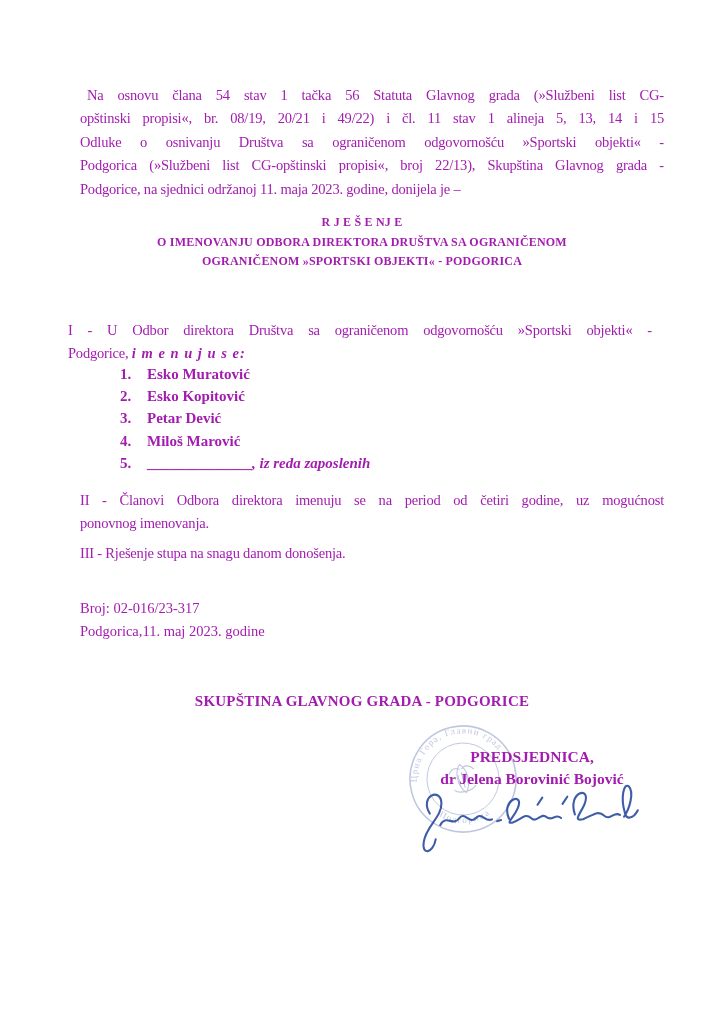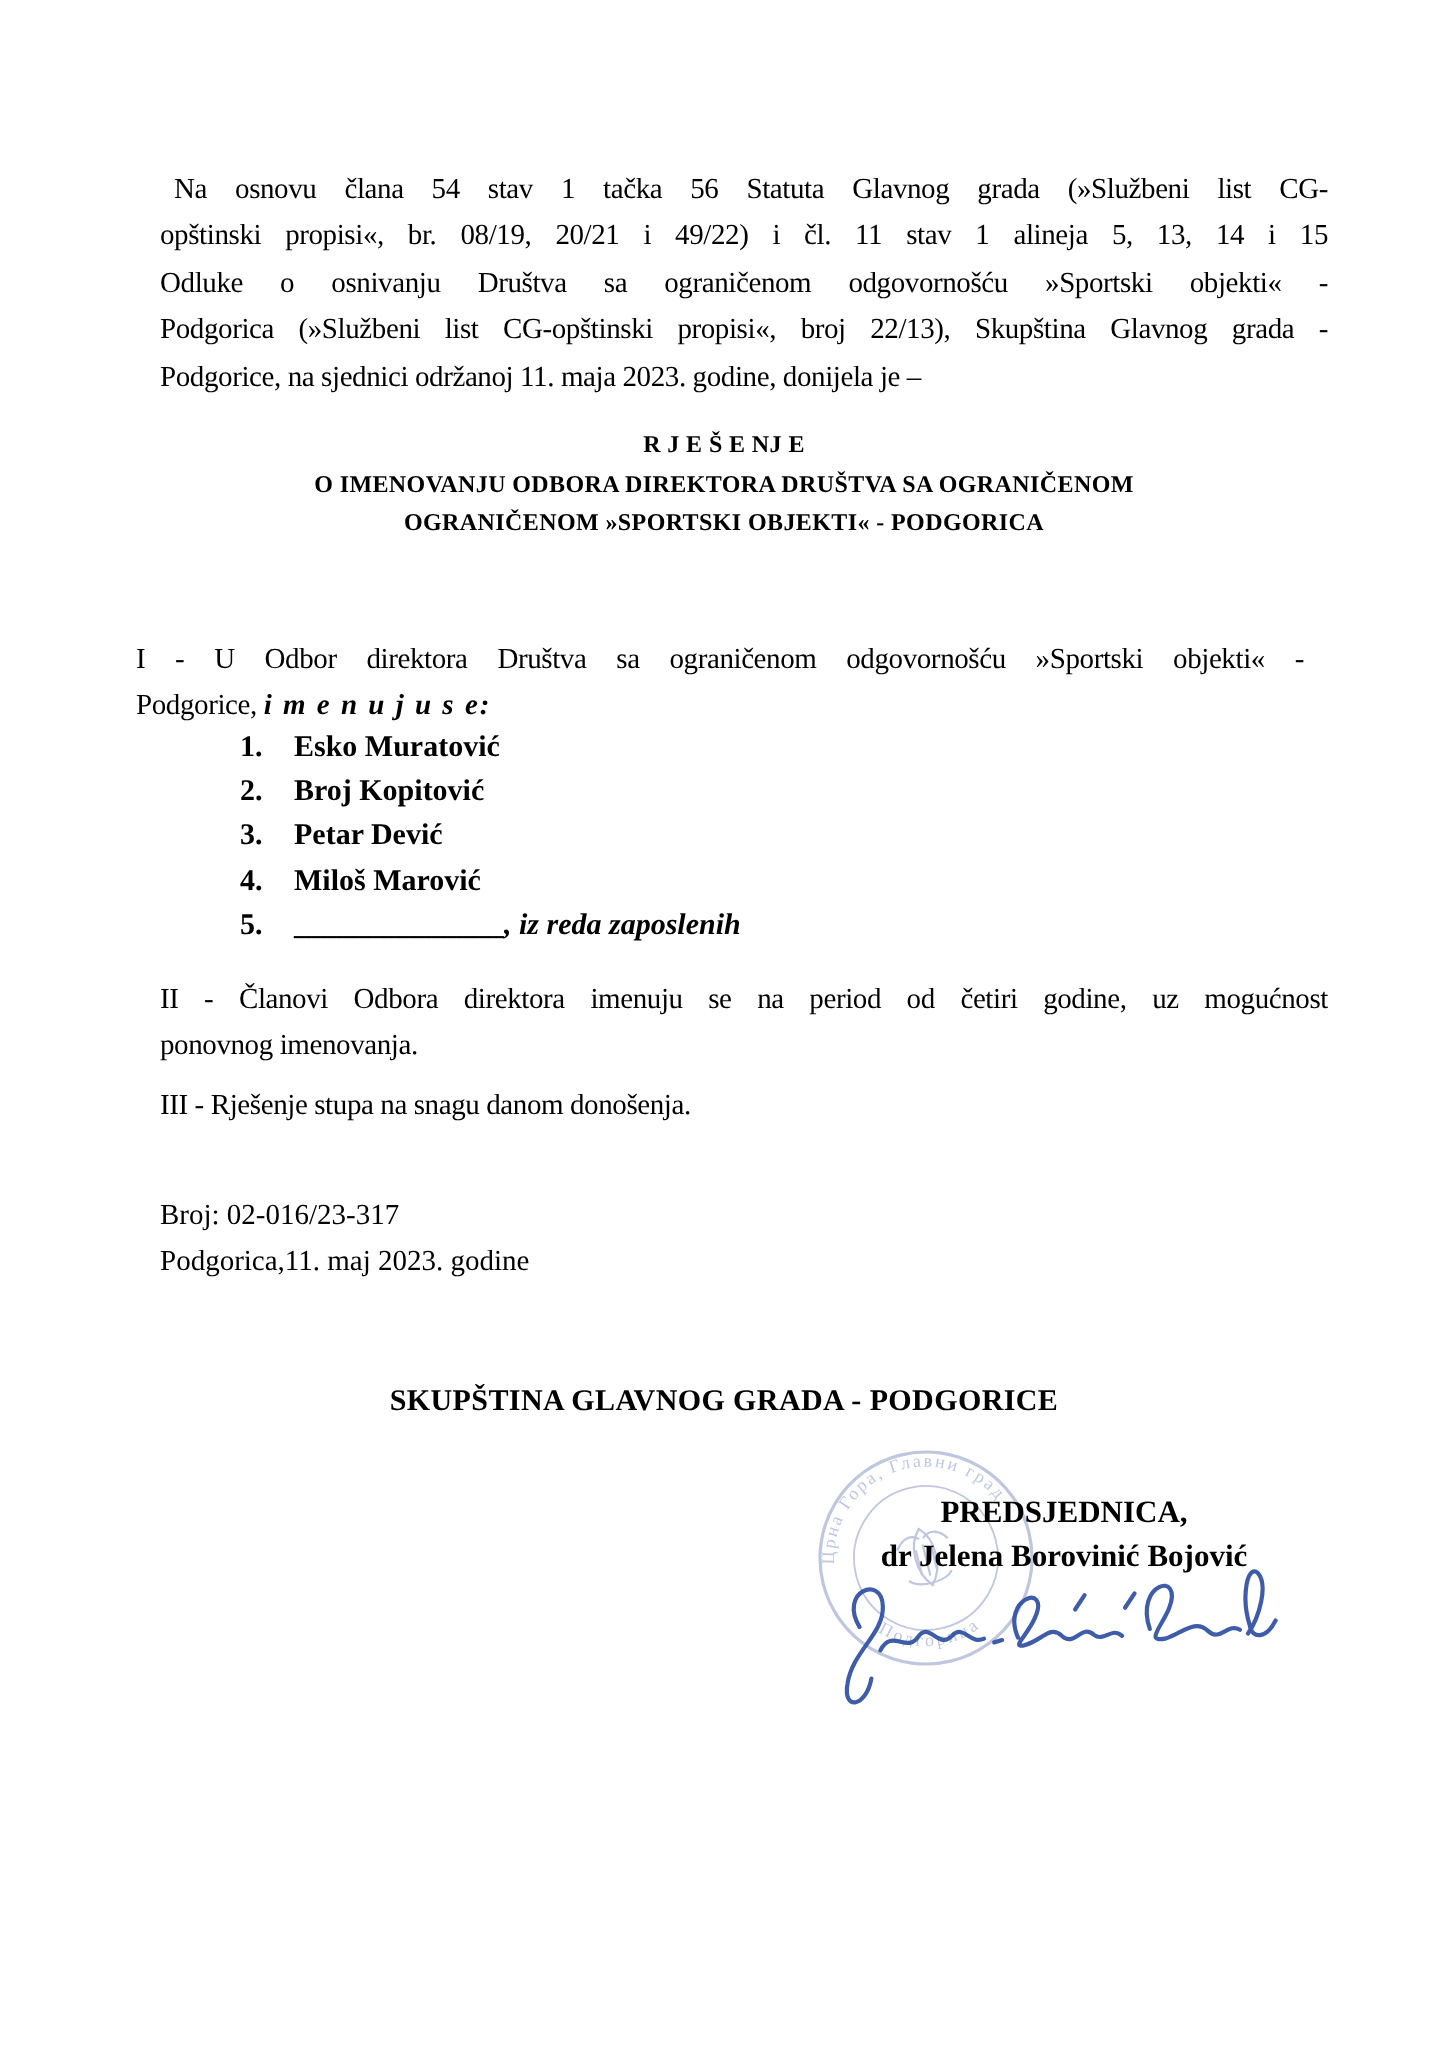--- a/index.html
+++ b/index.html
@@ -2,21 +2,21 @@
 <html><head>
 <meta charset="utf-8">
 <style>
   html,body{margin:0;padding:0;background:#e8e8e8;}
   .page{
     position:relative;
     width:724px;height:1024px;
     margin:0 auto;
     background:#ffffff;
     font-family:"Liberation Serif","DejaVu Serif",serif;
-    color:#000000;
+    color:#a21caf;
     overflow:hidden;
   }
   .abs{position:absolute;}
   .body-text{font-size:14.5px;line-height:23.4px;letter-spacing:-0.2px;}
   .jline{text-align:justify;text-align-last:justify;overflow:hidden;white-space:nowrap;}
   .indent{padding-left:7px;}
   .intro{top:84px;left:80px;width:584px;}
   .title-block{top:213px;left:70px;width:584px;text-align:center;
     font-weight:bold;font-size:12px;line-height:19.5px;letter-spacing:0.2px;}
   .sec1{top:305px;left:68px;width:584px;margin-top:14px;}
@@ -63,21 +63,21 @@
     <div><span>Podgorice, </span><span class="em-spaced">i m e n u j u  s e:</span></div>
   </div>
 
   <div class="abs appointees">
     <div class="appointee">
       <span class="num">1.</span>
       <span class="name">Esko Muratović</span>
     </div>
     <div class="appointee">
       <span class="num">2.</span>
-      <span class="name">Broj Kopitović</span>
+      <span class="name">Esko Kopitović</span>
     </div>
     <div class="appointee">
       <span class="num">3.</span>
       <span class="name">Petar Dević</span>
     </div>
     <div class="appointee">
       <span class="num">4.</span>
       <span class="name">Miloš Marović</span>
     </div>
     <div class="appointee">

